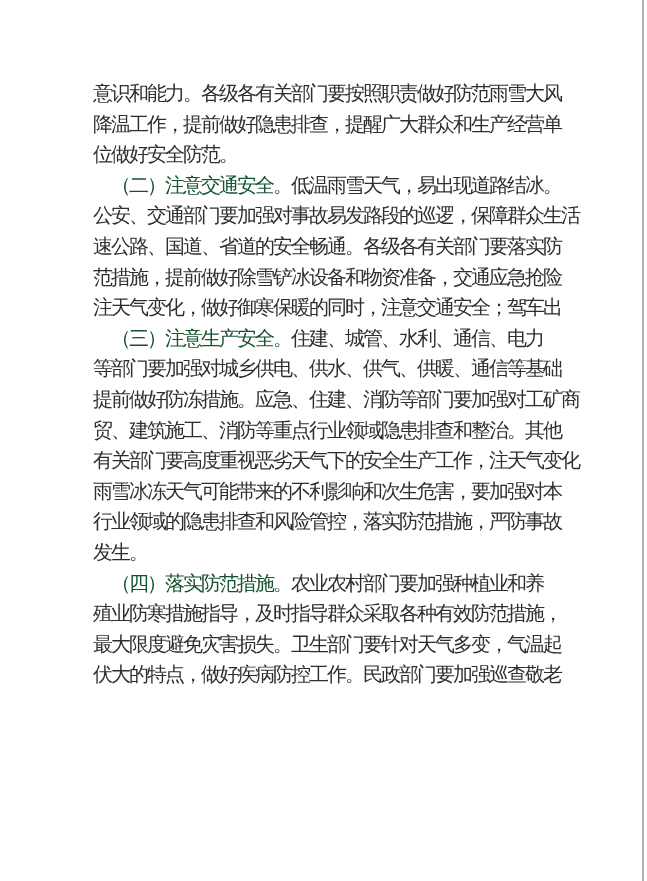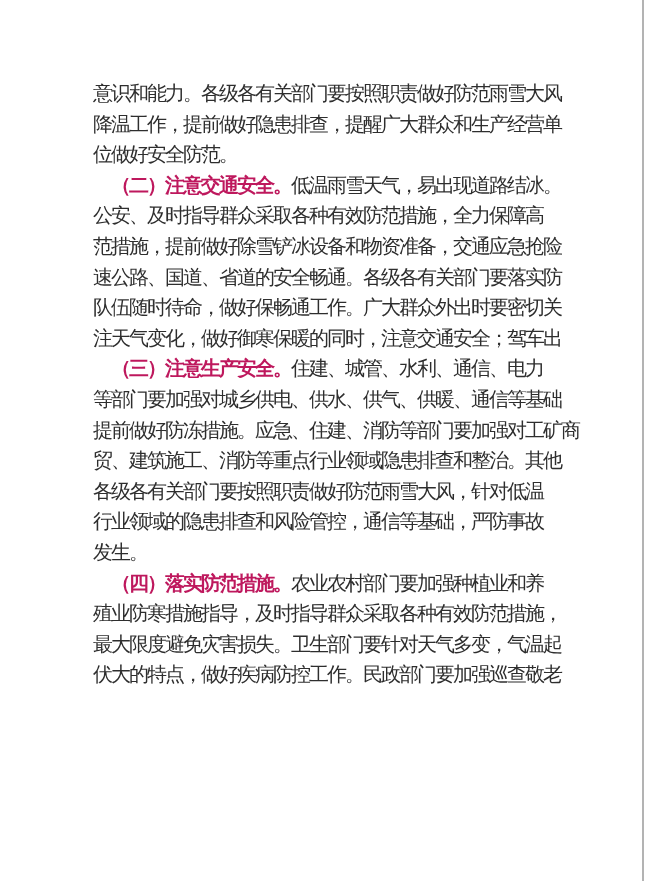--- a/index.html
+++ b/index.html
@@ -39,44 +39,44 @@
     font-size: 20px;
     letter-spacing: -2px;
     color: #2e2e2e;
     white-space: nowrap;
     font-weight: 400;
   }
   .text-line.indent {
     padding-left: 18px;
   }
   .text-line .bold-head {
-    font-weight: 700;
-    color: #be185d;
+    font-weight: 400;
+    color: #14532d;
   }
 </style>
 </head>
 <body>
 
 <div class="page">
   <div class="text-block">
       <div class="text-line">意识和能力。各级各有关部门要按照职责做好防范雨雪大风</div>
       <div class="text-line">降温工作，提前做好隐患排查，提醒广大群众和生产经营单</div>
       <div class="text-line">位做好安全防范。</div>
       <div class="text-line indent"><span class="bold-head">（二）注意交通安全。</span><span>低温雨雪天气，易出现道路结冰。</span></div>
-      <div class="text-line">公安、及时指导群众采取各种有效防范措施，全力保障高</div>
+      <div class="text-line">公安、交通部门要加强对事故易发路段的巡逻，保障群众生活</div>
+      <div class="text-line">速公路、国道、省道的安全畅通。各级各有关部门要落实防</div>
       <div class="text-line">范措施，提前做好除雪铲冰设备和物资准备，交通应急抢险</div>
-      <div class="text-line">速公路、国道、省道的安全畅通。各级各有关部门要落实防</div>
-      <div class="text-line">队伍随时待命，做好保畅通工作。广大群众外出时要密切关</div>
       <div class="text-line">注天气变化，做好御寒保暖的同时，注意交通安全；驾车出</div>
       <div class="text-line indent"><span class="bold-head">（三）注意生产安全。</span><span>住建、城管、水利、通信、电力</span></div>
       <div class="text-line">等部门要加强对城乡供电、供水、供气、供暖、通信等基础</div>
       <div class="text-line">提前做好防冻措施。应急、住建、消防等部门要加强对工矿商</div>
       <div class="text-line">贸、建筑施工、消防等重点行业领域隐患排查和整治。其他</div>
-      <div class="text-line">各级各有关部门要按照职责做好防范雨雪大风，针对低温</div>
-      <div class="text-line">行业领域的隐患排查和风险管控，通信等基础，严防事故</div>
+      <div class="text-line">有关部门要高度重视恶劣天气下的安全生产工作，注天气变化</div>
+      <div class="text-line">雨雪冰冻天气可能带来的不利影响和次生危害，要加强对本</div>
+      <div class="text-line">行业领域的隐患排查和风险管控，落实防范措施，严防事故</div>
       <div class="text-line">发生。</div>
       <div class="text-line indent"><span class="bold-head">（四）落实防范措施。</span><span>农业农村部门要加强种植业和养</span></div>
       <div class="text-line">殖业防寒措施指导，及时指导群众采取各种有效防范措施，</div>
       <div class="text-line">最大限度避免灾害损失。卫生部门要针对天气多变，气温起</div>
       <div class="text-line">伏大的特点，做好疾病防控工作。民政部门要加强巡查敬老</div>
     </div>
   <div class="page-edge-line"></div>
 </div>
 
 </body></html>

